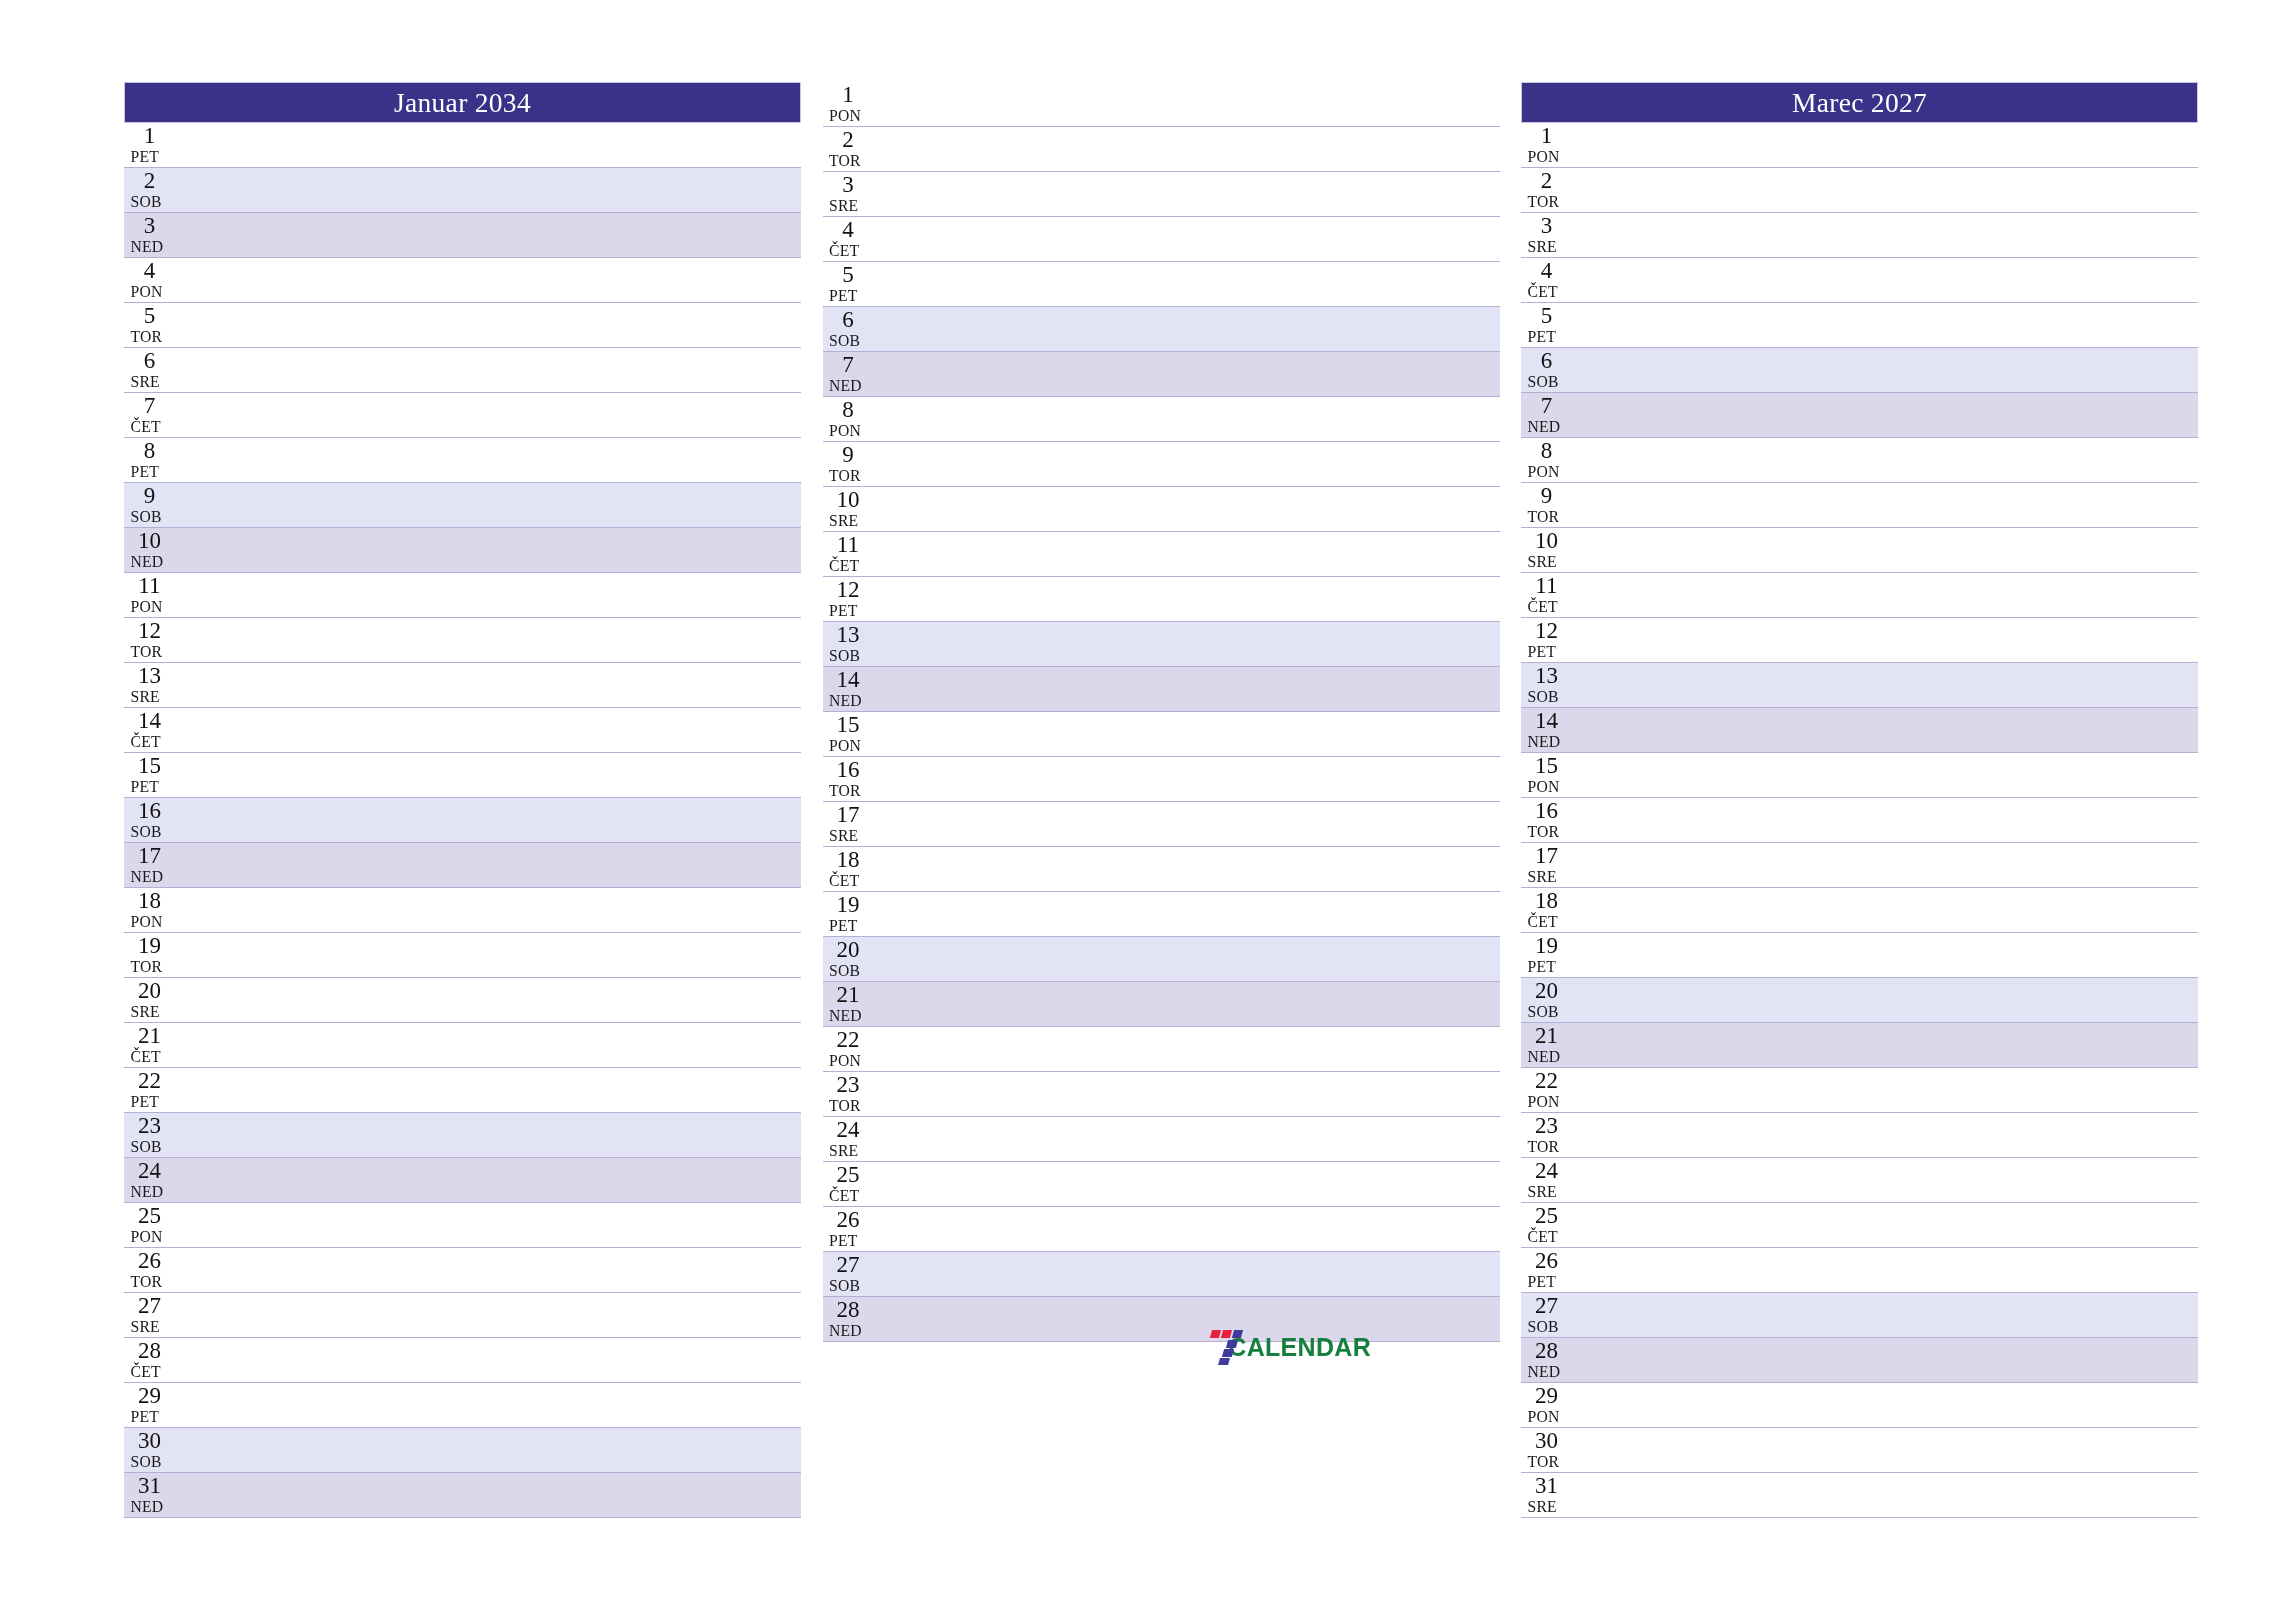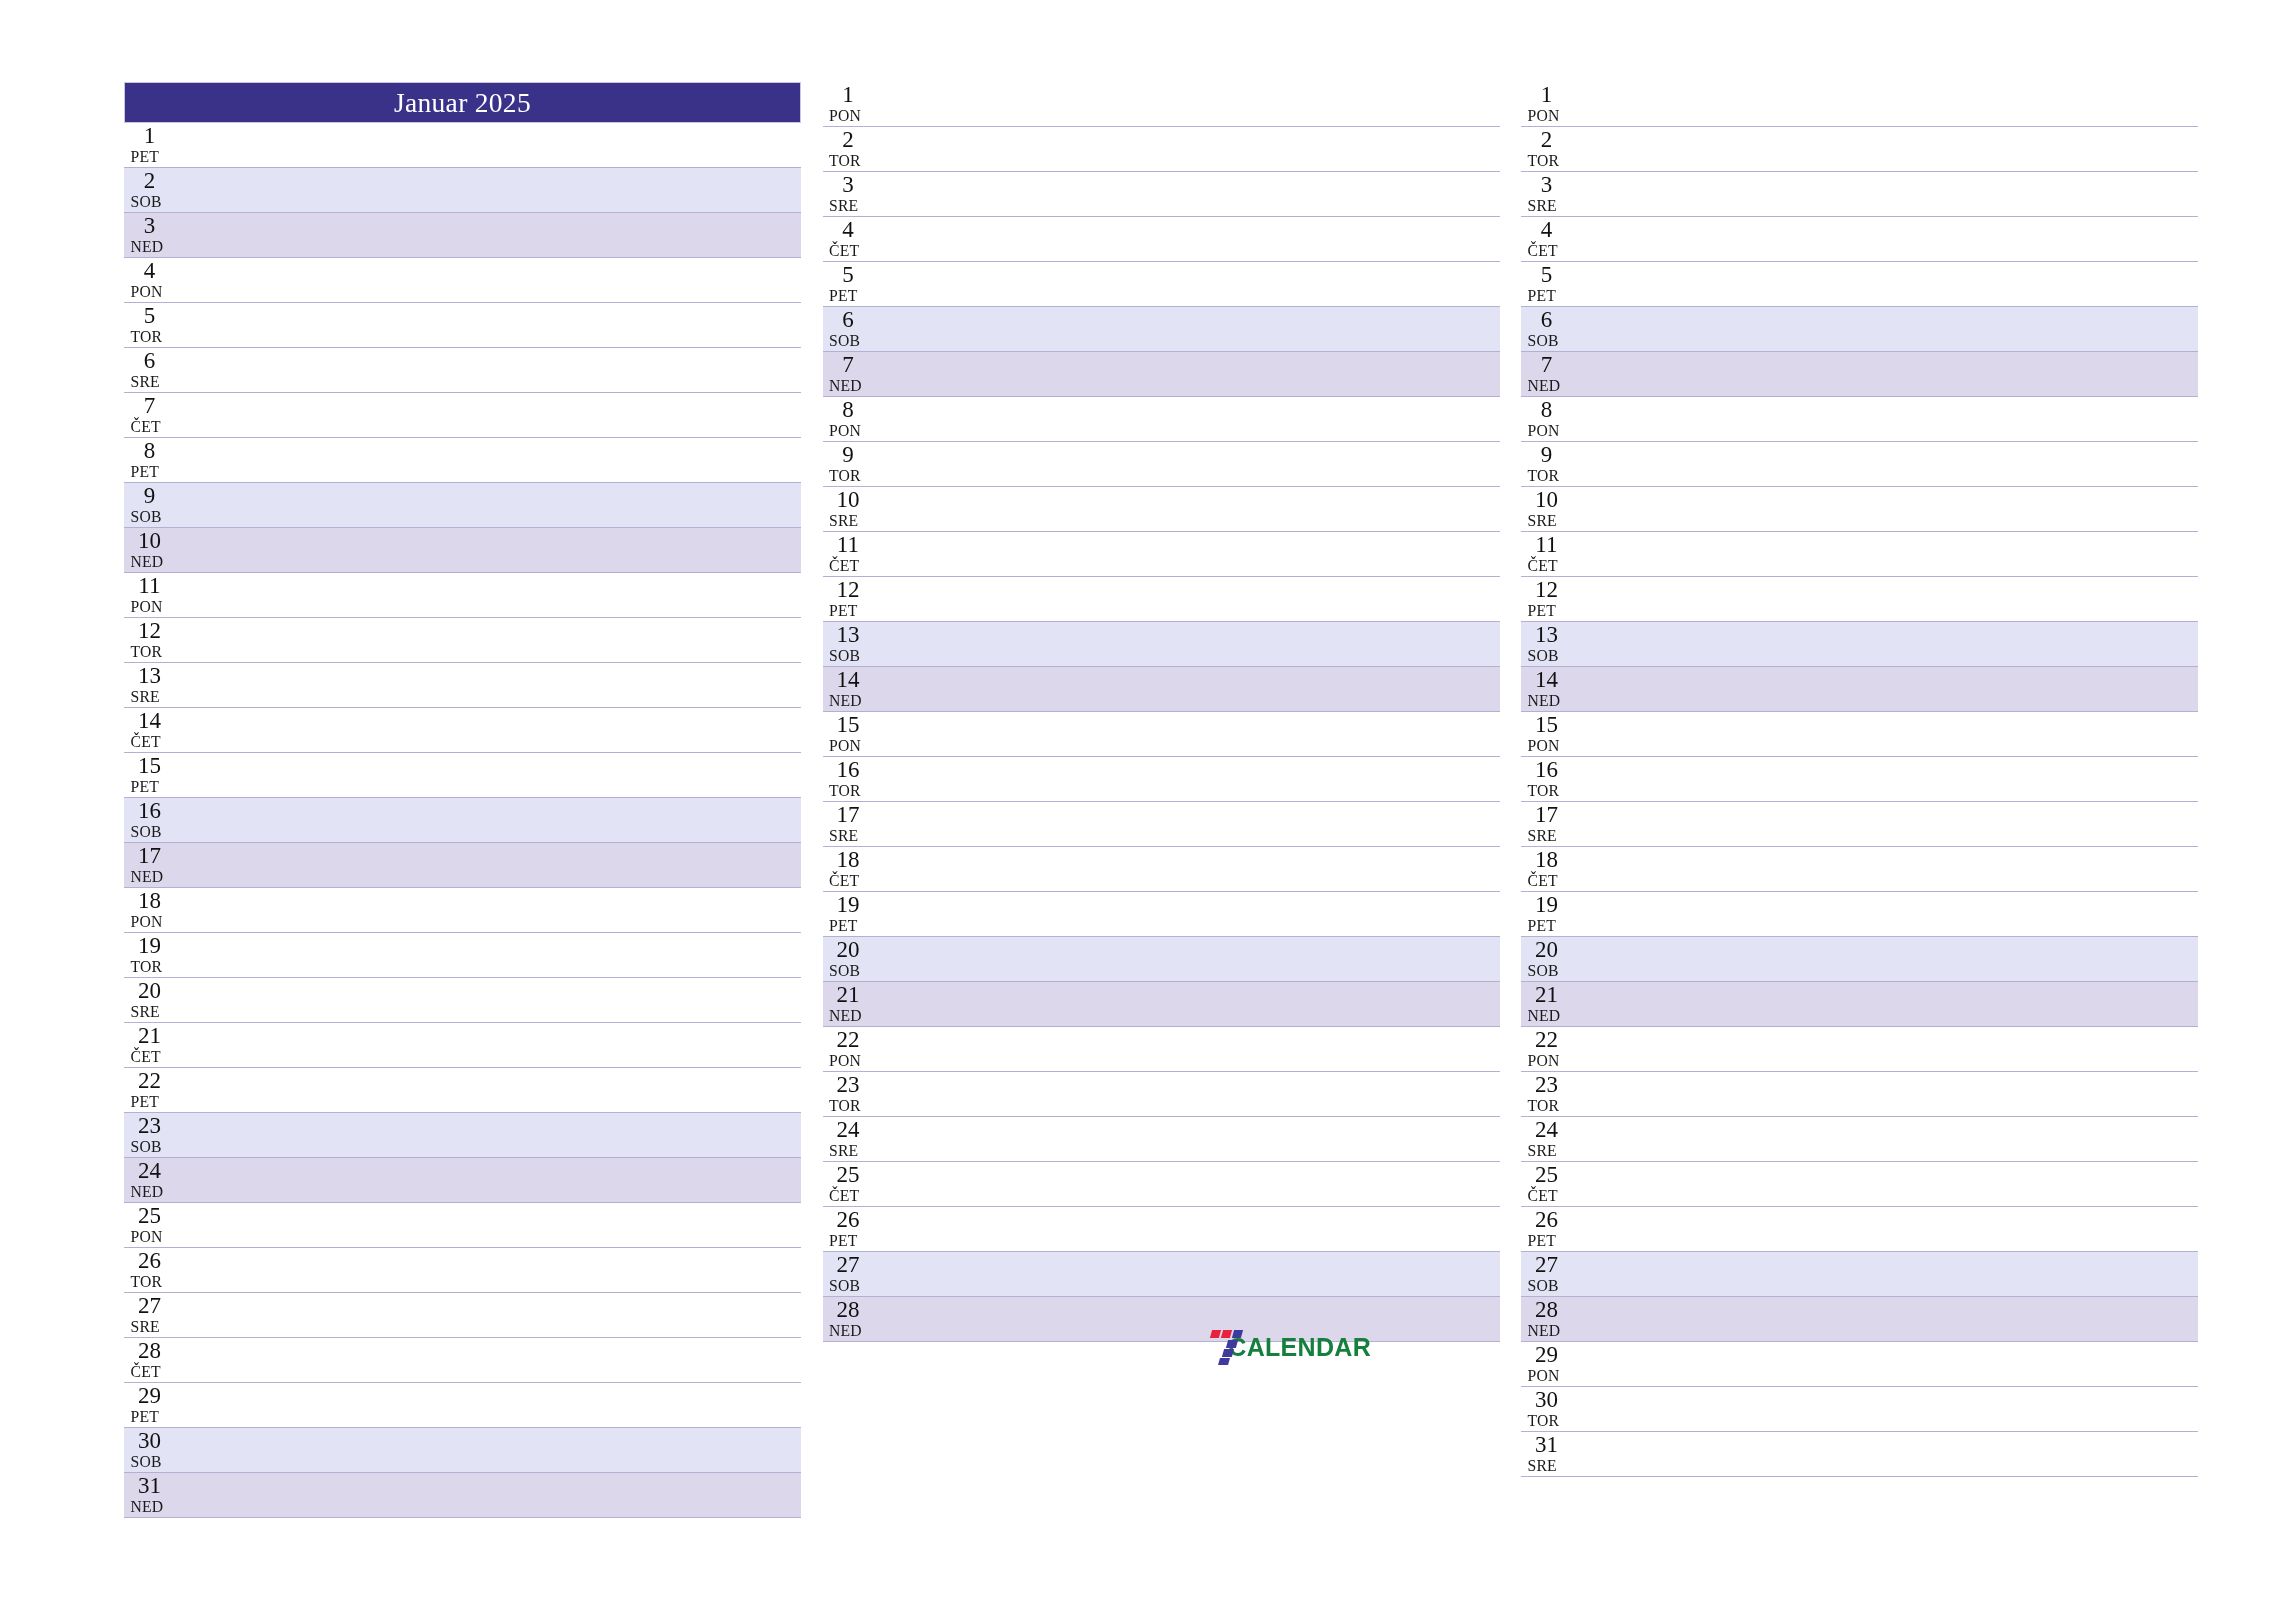--- a/index.html
+++ b/index.html
@@ -128,21 +128,21 @@
   }
 </style>
 </head>
 <body>
 
 <div id="page">
 
   <div class="planner" id="planner">
       <div class="month-col">
         <div class="month-header">
-          <div class="month-title">Januar 2025</div>
+          <div class="month-title">Januar 2034</div>
         </div>
         <div class="days">
           <div class="day-row ">
             <div class="day-num">1</div>
             <div class="day-abbr">PET</div>
             <div style="position: absolute; inset: 0px 0px 0px 52px;"></div>
           </div>
           <div class="day-row sat">
             <div class="day-num">2</div>
             <div class="day-abbr">SOB</div>
@@ -433,20 +433,23 @@
             <div style="position: absolute; inset: 0px 0px 0px 52px;"></div>
           </div>
           <div class="day-row sun">
             <div class="day-num">28</div>
             <div class="day-abbr">NED</div>
             <div style="position: absolute; inset: 0px 0px 0px 52px;"></div>
           </div>
         </div>
       </div>
       <div class="month-col">
+        <div class="month-header">
+          <div class="month-title">Marec 2027</div>
+        </div>
         <div class="days">
           <div class="day-row ">
             <div class="day-num">1</div>
             <div class="day-abbr">PON</div>
             <div style="position: absolute; inset: 0px 0px 0px 52px;"></div>
           </div>
           <div class="day-row ">
             <div class="day-num">2</div>
             <div class="day-abbr">TOR</div>
             <div style="position: absolute; inset: 0px 0px 0px 52px;"></div>

